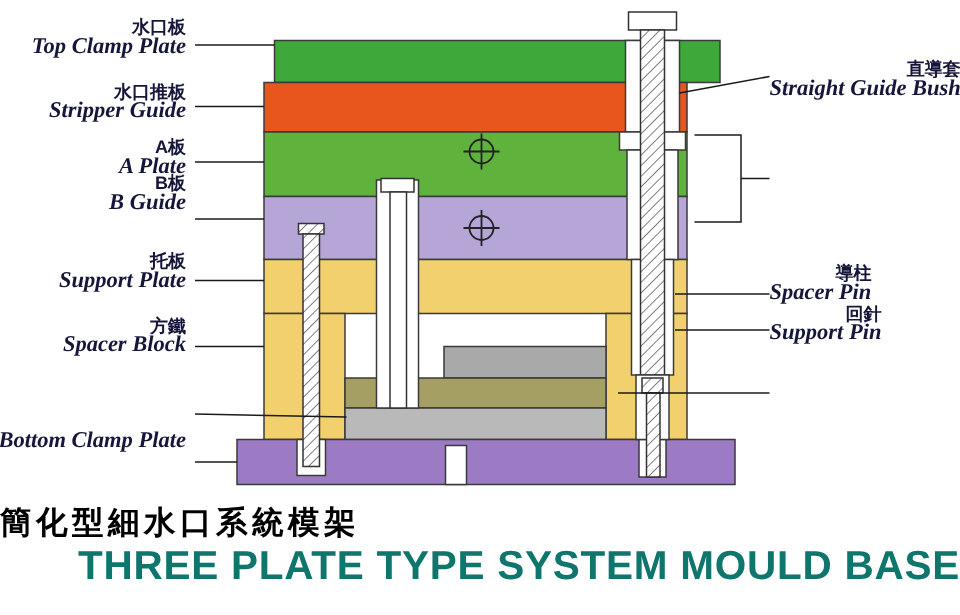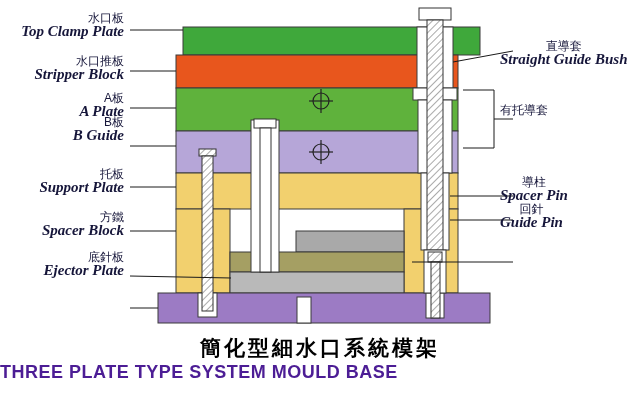--- a/index.html
+++ b/index.html
@@ -11,39 +11,39 @@
     font-family:"Liberation Sans", sans-serif;
   }
   .diagram-svg{position:absolute;left:0;top:0;}
   .lbl{
     position:absolute;
     line-height:13px;
     color:#16163a;
     white-space:nowrap;
   }
   .lbl.left{right:516px;text-align:right;}
-  .lbl.right{left:500px;text-align:center;}
+  .lbl.right{left:513px;text-align:right;}
   .lbl .zh{
-    font-size:12px;font-weight:normal;
+    font-size:12px;font-weight:bold;
     font-family:"Liberation Sans", sans-serif;
   }
   .lbl .en{
     font-size:15px;font-weight:bold;font-style:italic;
     font-family:"Liberation Serif", serif;
   }
   .title-zh{
     position:absolute;top:334px;left:0;width:100%;
-    text-align:center;color:#000;
+    color:#000;
     font-size:21px;font-weight:bold;letter-spacing:3px;
     font-family:"Liberation Sans", sans-serif;
   }
   .title-en{
     position:absolute;top:362px;left:0;width:100%;
-    text-align:left;color:#4c1d95;
-    font-size:18px;font-weight:bold;letter-spacing:0.5px;
+    text-align:right;color:#0f766e;
+    font-size:27px;font-weight:bold;letter-spacing:0.5px;
     font-family:"Liberation Sans", sans-serif;
   }
 </style>
 </head>
 <body>
 
 <div class="canvas">
 
   <svg class="diagram-svg" width="640" height="410" viewBox="0 0 640 410">
     <defs>
@@ -119,57 +119,53 @@
       <line x1="412" y1="262" x2="513" y2="262"></line>
     </g>
   </svg>
 
   <div class="lbl left" style="top:12px">
     <div class="zh">水口板</div>
     <div class="en">Top Clamp Plate</div>
   </div>
   <div class="lbl left" style="top:55px">
     <div class="zh">水口推板</div>
-    <div class="en">Stripper Block</div>
+    <div class="en">Stripper Guide</div>
   </div>
   <div class="lbl left" style="top:92px">
     <div class="zh">A板</div>
     <div class="en">A Plate</div>
   </div>
   <div class="lbl left" style="top:116px">
     <div class="zh">B板</div>
     <div class="en">B Guide</div>
   </div>
   <div class="lbl left" style="top:211px">
     <div class="zh">方鐵</div>
     <div class="en">Spacer Block</div>
   </div>
   <div class="lbl left" style="top:168px">
     <div class="zh">托板</div>
     <div class="en">Support Plate</div>
   </div>
-  <div class="lbl left" style="top:251px">
-    <div class="zh">底針板</div>
-    <div class="en">Ejector Plate</div>
-  </div>
   <div class="lbl left" style="top:288px">
+    <div class="en">Bottom Clamp Plate</div>
   </div>
 
   <div class="lbl right" style="top:40px">
     <div class="zh">直導套</div>
     <div class="en">Straight Guide Bush</div>
   </div>
   <div class="lbl right" style="top:104px">
-    <div class="zh">有托導套</div>
   </div>
   <div class="lbl right" style="top:176px">
     <div class="zh">導柱</div>
     <div class="en">Spacer Pin</div>
   </div>
   <div class="lbl right" style="top:203px">
     <div class="zh">回針</div>
-    <div class="en">Guide Pin</div>
+    <div class="en">Support Pin</div>
   </div>
 
   <div class="title-zh">簡化型細水口系統模架</div>
   <div class="title-en">THREE PLATE TYPE SYSTEM MOULD BASE</div>
 
 </div>
 
 </body></html>

